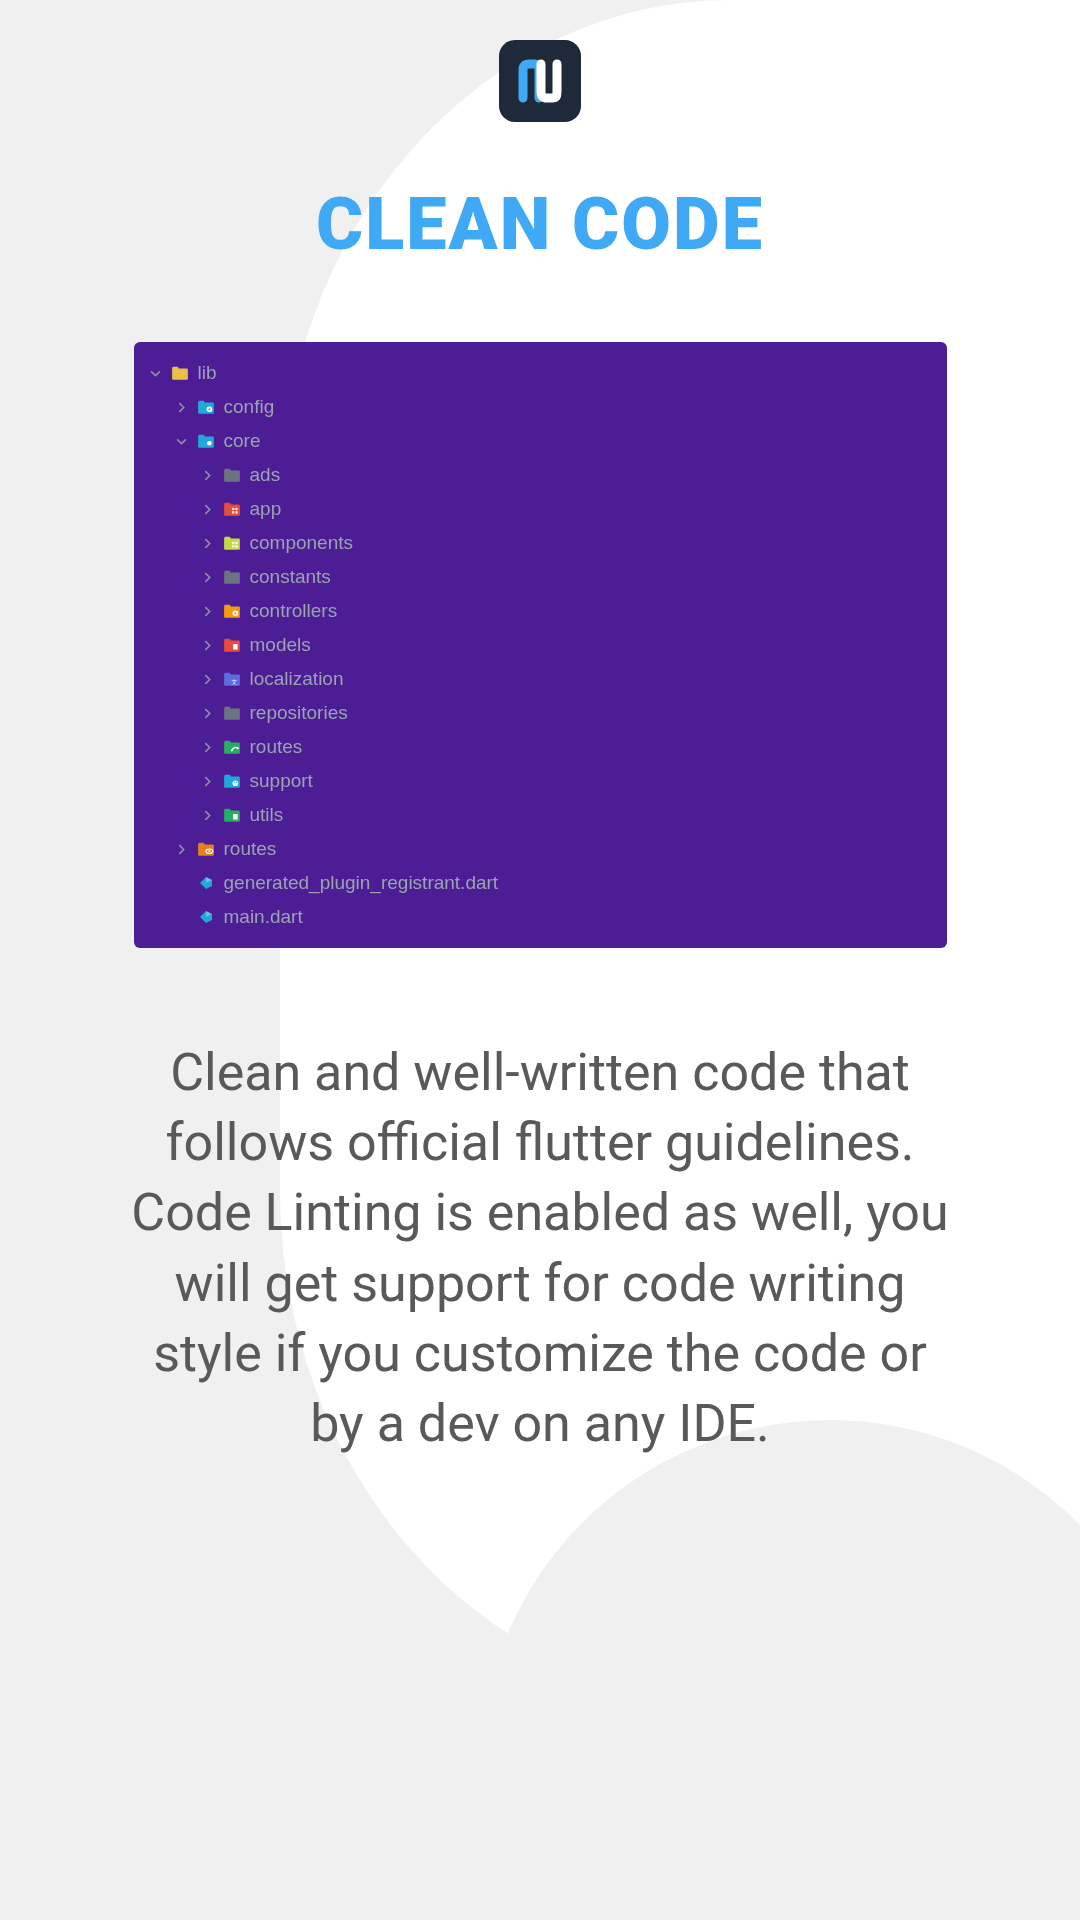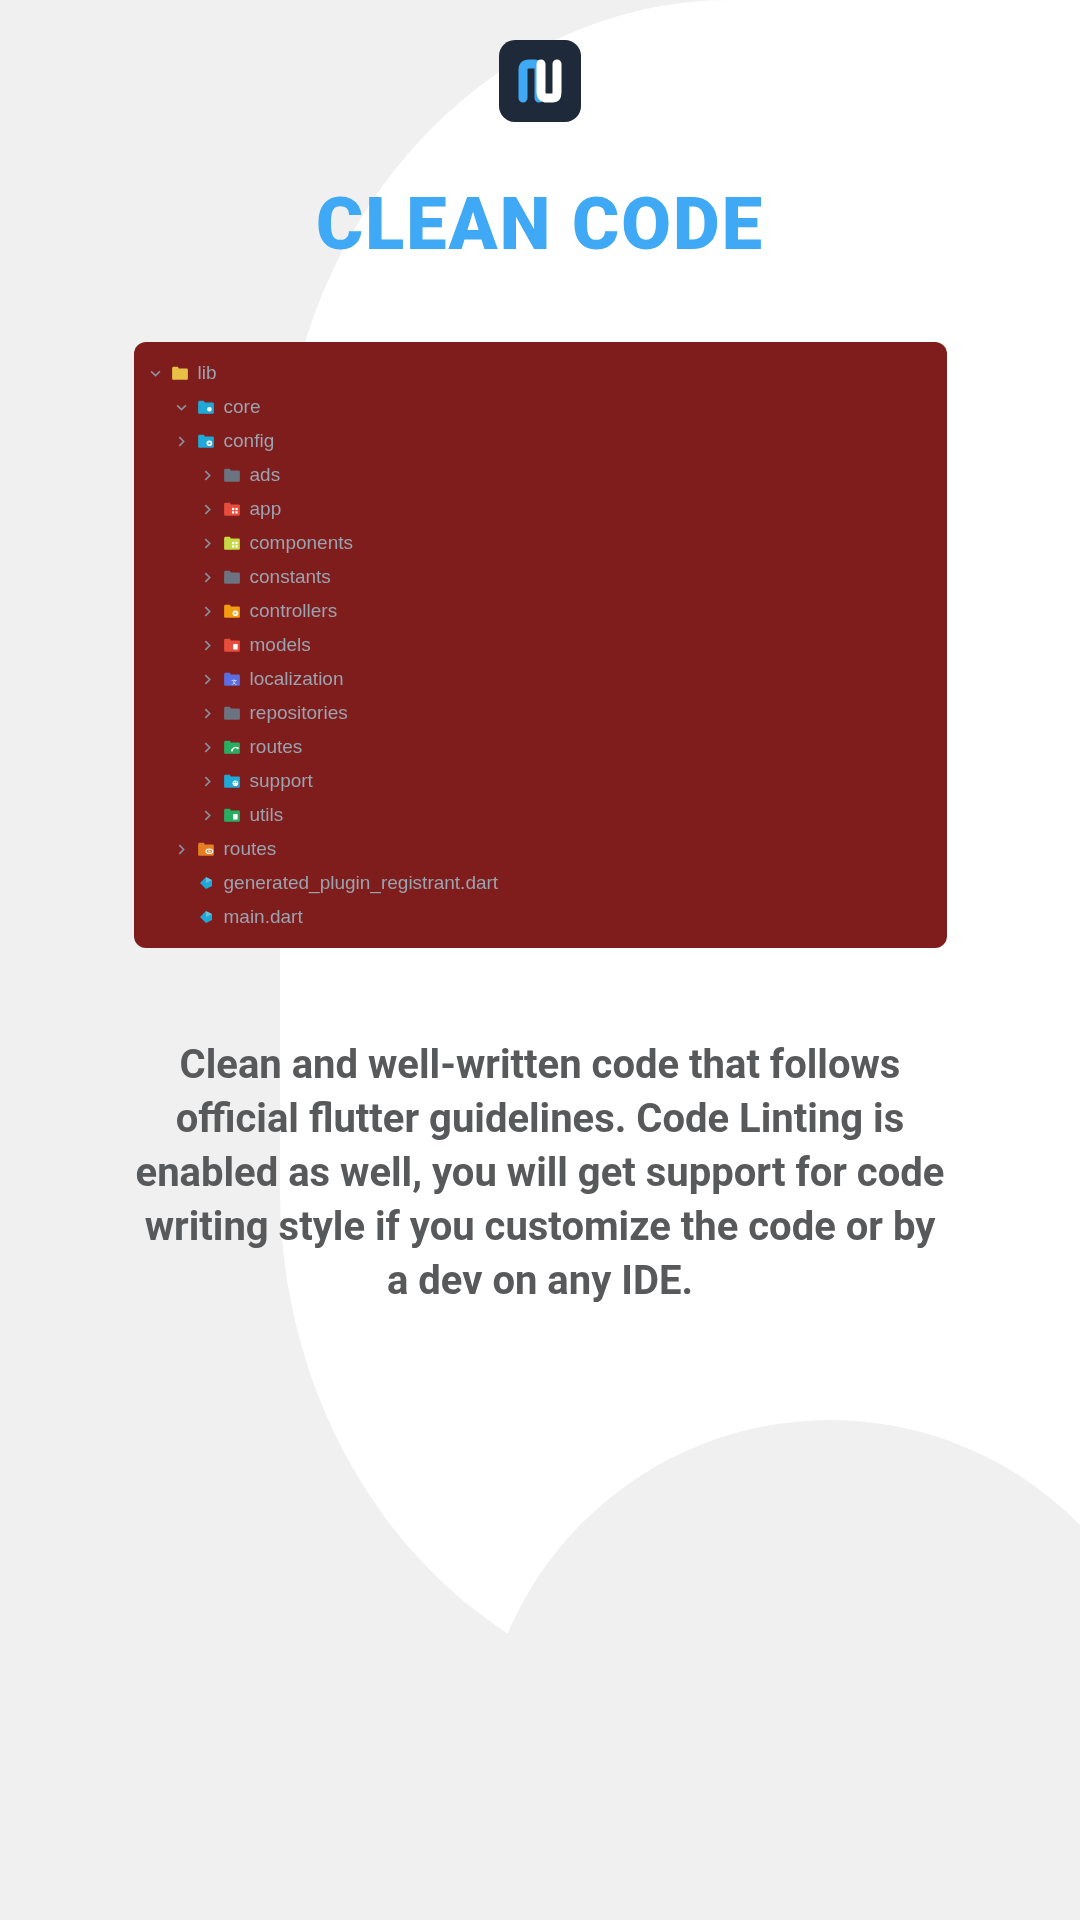--- a/index.html
+++ b/index.html
@@ -66,23 +66,23 @@
     .title {
       font-size: 72px;
       font-weight: 900;
       color: #3fa9f5;
       letter-spacing: 2px;
       margin-bottom: 75px;
     }
     
     .code-panel {
       width: 813px;
-      background: #7f1d1d;
+      background: #4c1d95;
       padding: 14px 0;
-      border-radius: 12px;
+      border-radius: 6px;
       margin-bottom: 90px;
     }
     
     .tree-item {
       display: flex;
       align-items: center;
       height: 34px;
       padding-left: 14px;
       color: #8a919d;
       font-size: 19px;
@@ -127,22 +127,22 @@
       height: 16px;
     }
     
     .item-label {
       color: #9ba3af;
     }
     
     .description {
       width: 820px;
       text-align: center;
-      font-size: 40px;
-      font-weight: 700;
+      font-size: 52px;
+      font-weight: 400;
       line-height: 1.35;
       color: #58595b;
     }
   </style>
 </head>
 <body>
 
 <div class="bg-shape"></div>
 <div class="bg-shape-bottom"></div>
 
@@ -167,45 +167,45 @@
         <span class="folder-icon">
           <svg viewBox="0 0 16 14">
             <path d="M1 3 L1 12 Q1 13 2 13 L14 13 Q15 13 15 12 L15 4 Q15 3 14 3 L7 3 L6 1.5 L2 1.5 Q1 1.5 1 3 Z" fill="#e8c046"></path>
           </svg>
         </span>
         <span class="item-label">lib</span>
       </div>
       <div class="tree-item depth-1">
         <span class="chevron ">
           <svg viewBox="0 0 10 10">
-            <path d="M1 3 L5 7 L9 3" fill="none" stroke="currentColor" stroke-width="1.5"></path>
-          </svg>
-        </span>
-        <span class="folder-icon">
-          <svg viewBox="0 0 16 14">
-            <path d="M1 3 L1 12 Q1 13 2 13 L14 13 Q15 13 15 12 L15 4 Q15 3 14 3 L7 3 L6 1.5 L2 1.5 Q1 1.5 1 3 Z" fill="#20a8d8"></path>
-            <circle cx="11" cy="9" r="2" fill="#ffffff"></circle>
-          </svg>
-        </span>
-        <span class="item-label">core</span>
-      </div>
-      <div class="tree-item depth-1">
-        <span class="chevron ">
-          <svg viewBox="0 0 10 10">
             <path d="M3 1 L7 5 L3 9" fill="none" stroke="currentColor" stroke-width="1.5"></path>
           </svg>
         </span>
         <span class="folder-icon">
           <svg viewBox="0 0 16 14">
             <path d="M1 3 L1 12 Q1 13 2 13 L14 13 Q15 13 15 12 L15 4 Q15 3 14 3 L7 3 L6 1.5 L2 1.5 Q1 1.5 1 3 Z" fill="#20a8d8"></path>
             <circle cx="11" cy="9" r="2.5" fill="#ffffff"></circle>
             <circle cx="11" cy="9" r="1" fill="#20a8d8"></circle>
           </svg>
         </span>
         <span class="item-label">config</span>
+      </div>
+      <div class="tree-item depth-1">
+        <span class="chevron ">
+          <svg viewBox="0 0 10 10">
+            <path d="M1 3 L5 7 L9 3" fill="none" stroke="currentColor" stroke-width="1.5"></path>
+          </svg>
+        </span>
+        <span class="folder-icon">
+          <svg viewBox="0 0 16 14">
+            <path d="M1 3 L1 12 Q1 13 2 13 L14 13 Q15 13 15 12 L15 4 Q15 3 14 3 L7 3 L6 1.5 L2 1.5 Q1 1.5 1 3 Z" fill="#20a8d8"></path>
+            <circle cx="11" cy="9" r="2" fill="#ffffff"></circle>
+          </svg>
+        </span>
+        <span class="item-label">core</span>
       </div>
       <div class="tree-item depth-2">
         <span class="chevron ">
           <svg viewBox="0 0 10 10">
             <path d="M3 1 L7 5 L3 9" fill="none" stroke="currentColor" stroke-width="1.5"></path>
           </svg>
         </span>
         <span class="folder-icon">
           <svg viewBox="0 0 16 14">
             <path d="M1 3 L1 12 Q1 13 2 13 L14 13 Q15 13 15 12 L15 4 Q15 3 14 3 L7 3 L6 1.5 L2 1.5 Q1 1.5 1 3 Z" fill="#6b7280"></path>

